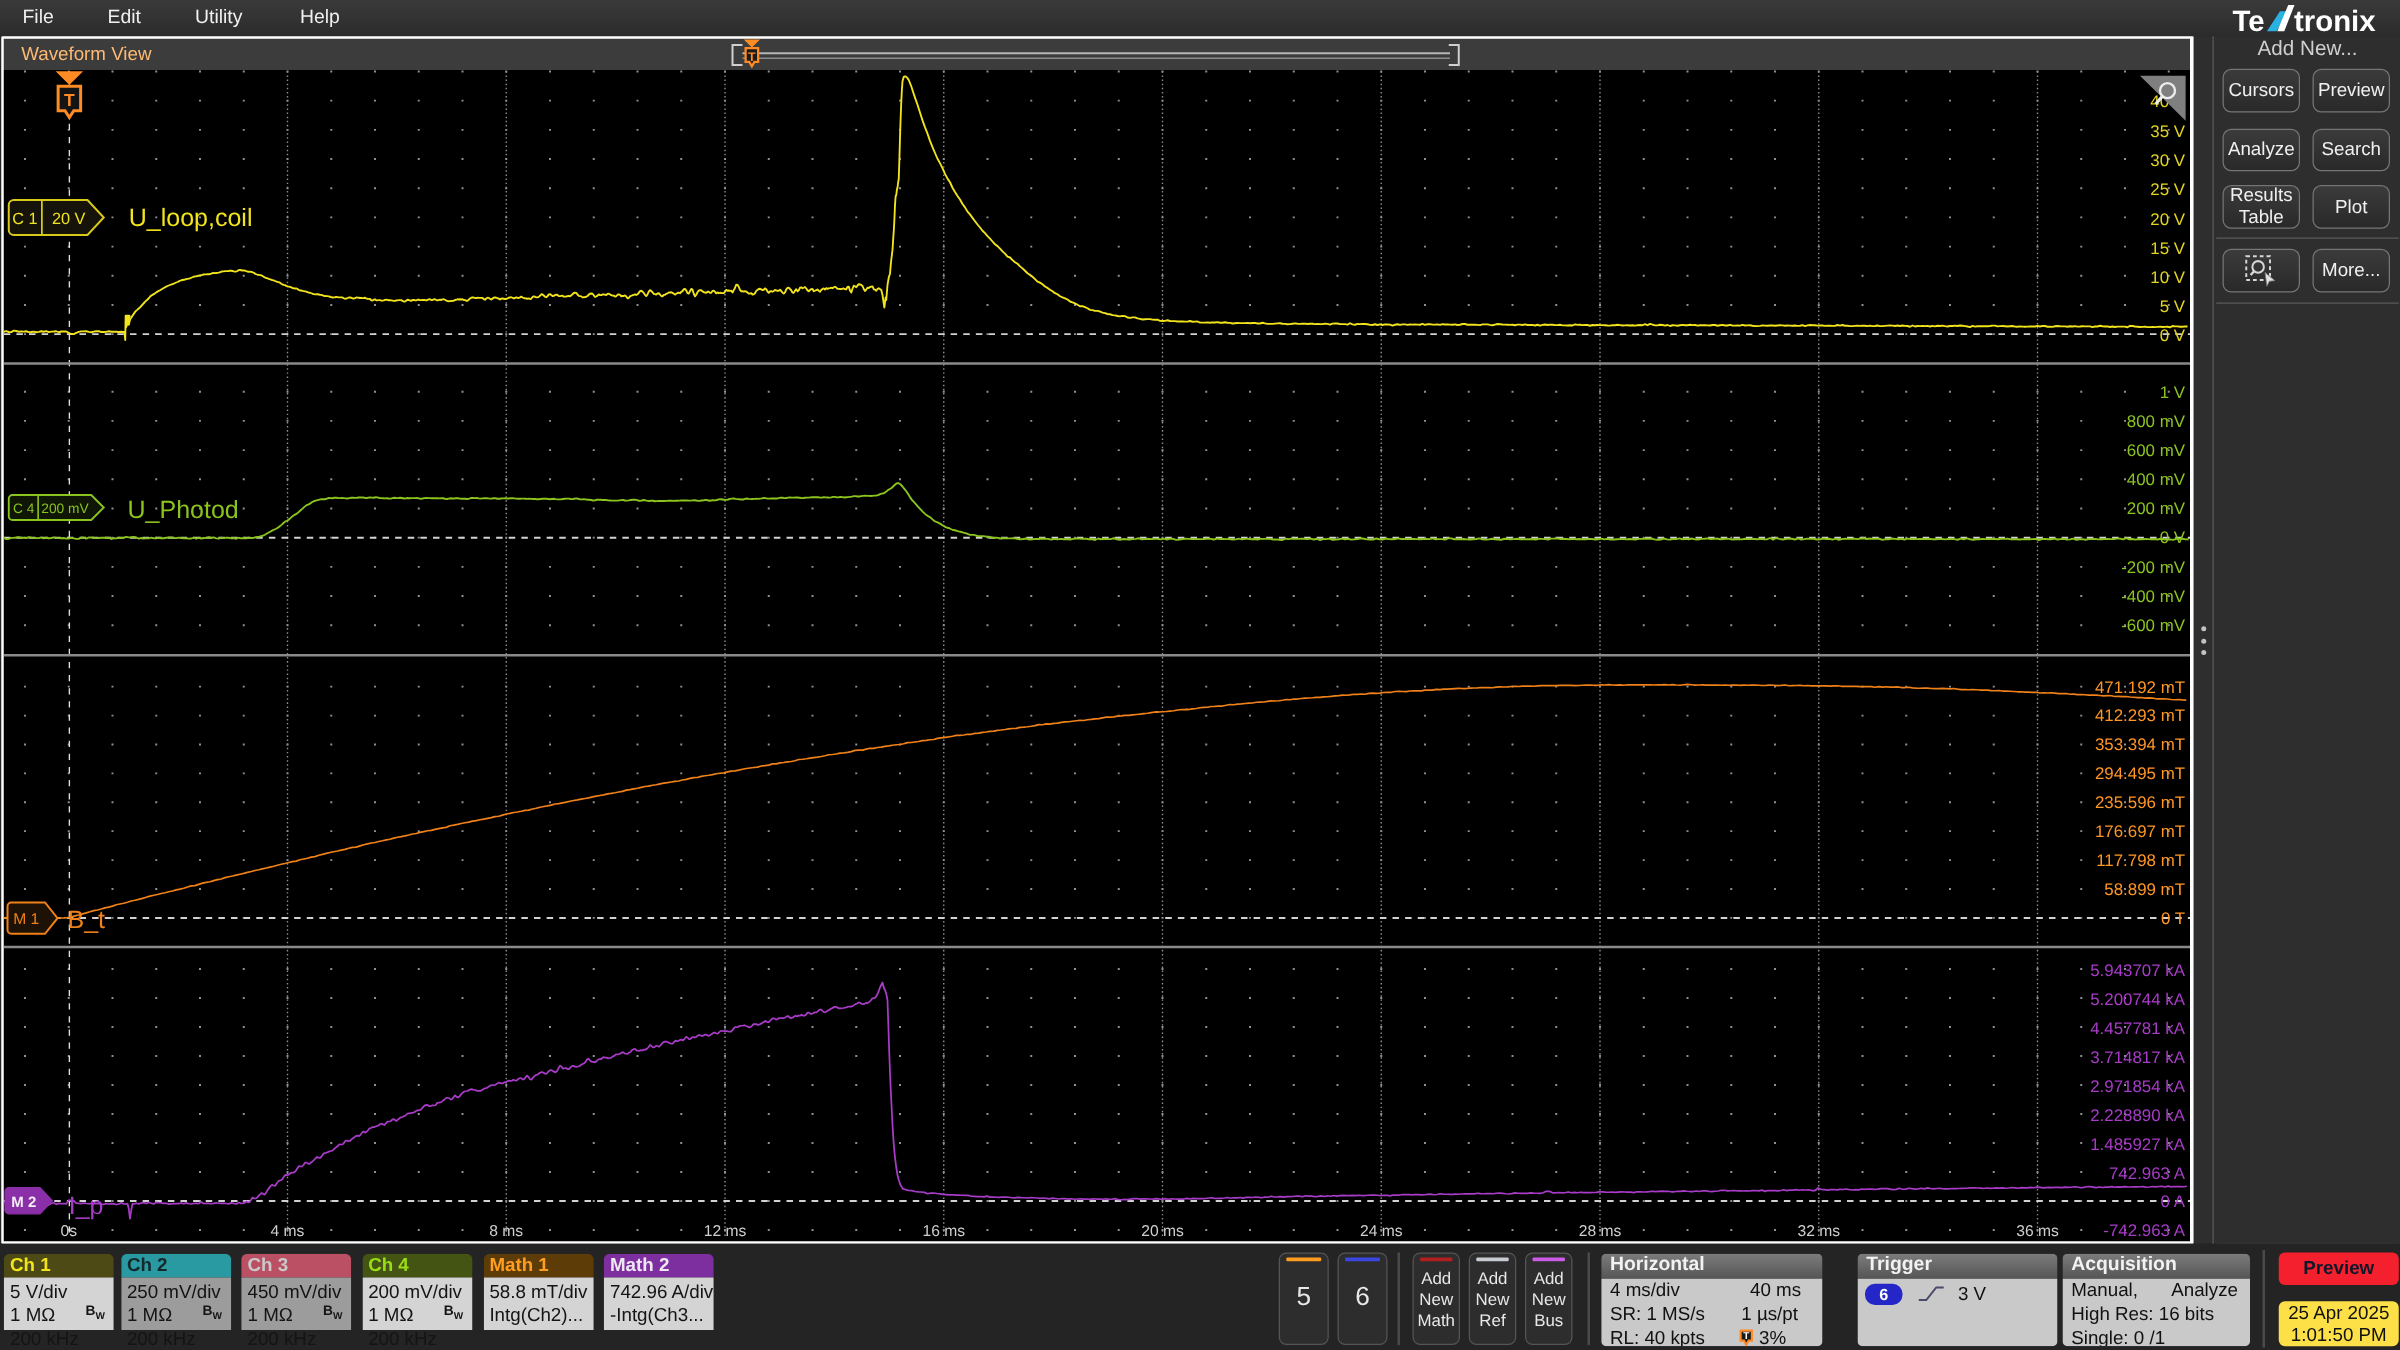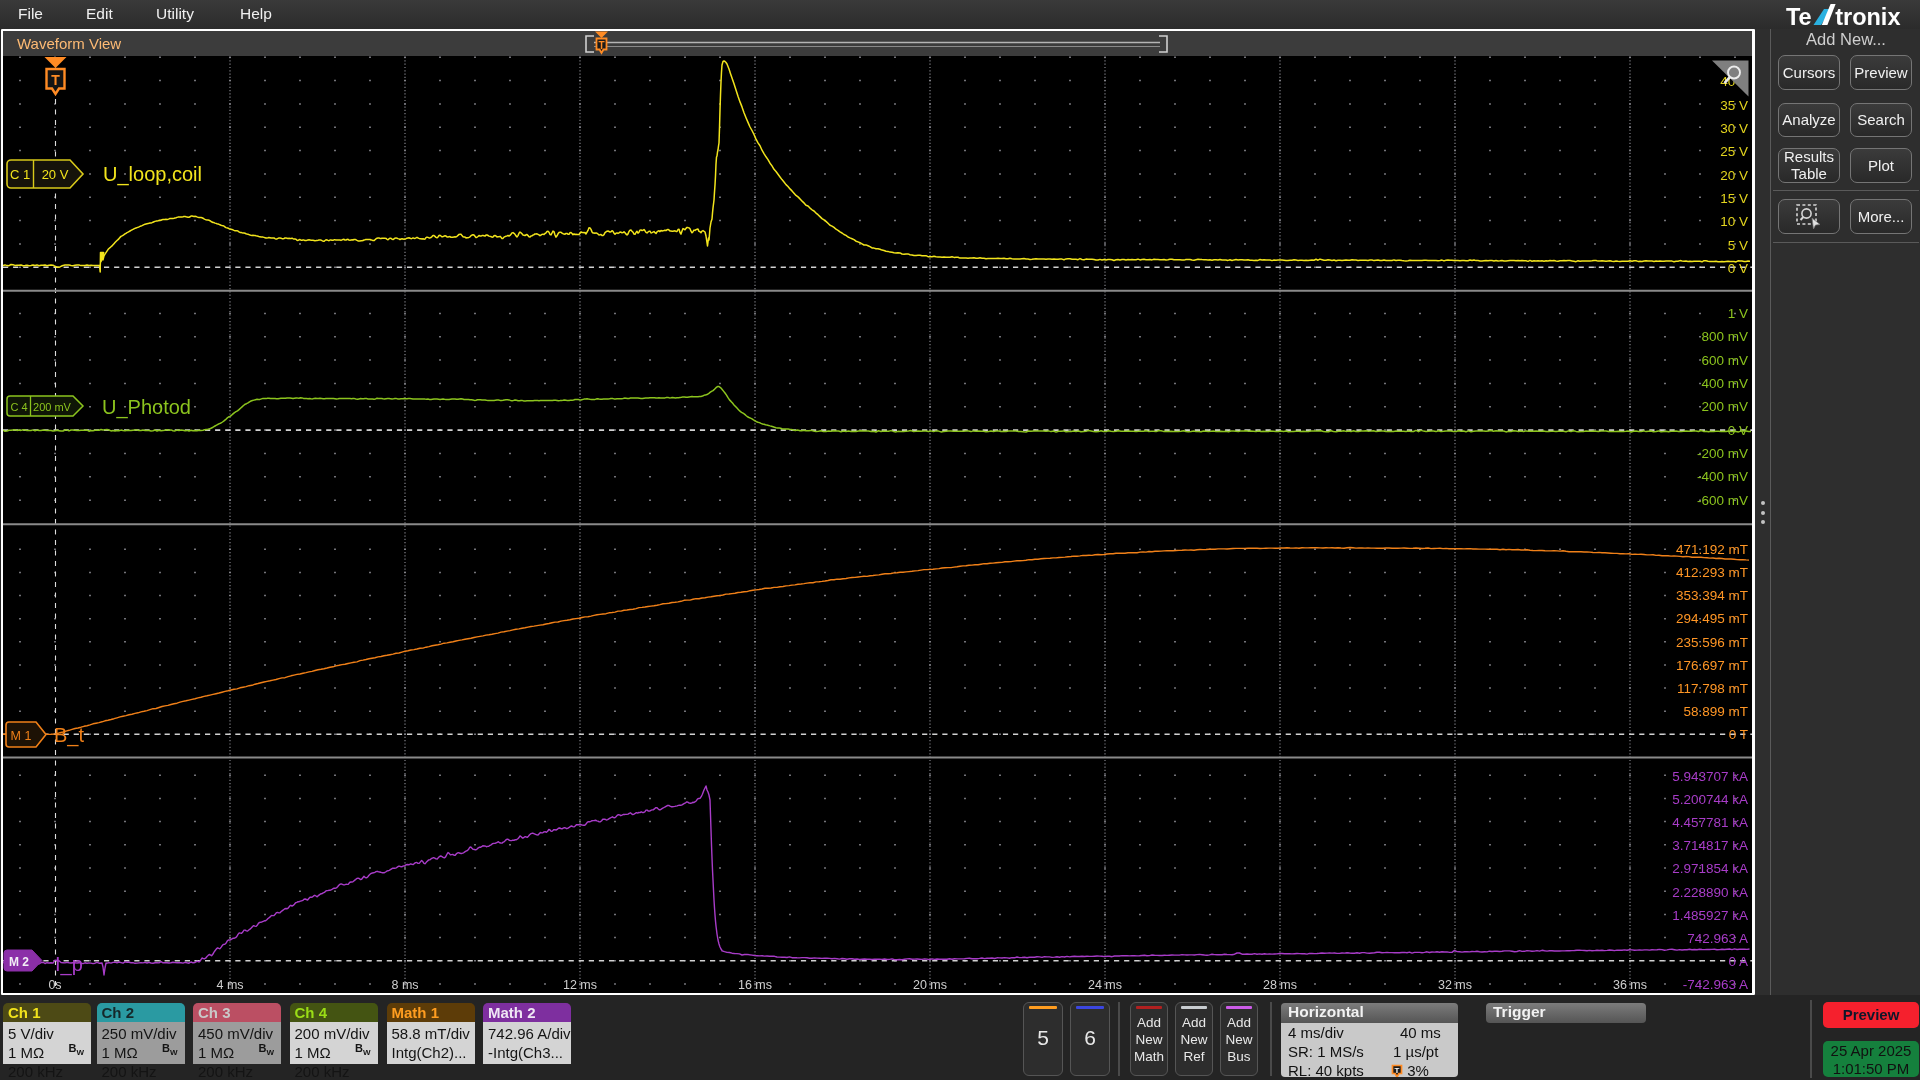--- a/index.html
+++ b/index.html
@@ -28,21 +28,21 @@
 .nbtn { position:absolute; top:7px; height:74px; background:#2d2d2d; border:1px solid #555;
   border-radius:6px; color:#e8e8e8; text-align:center; }
 .nbtn .stripe { position:absolute; left:5px; right:5px; top:3px; height:3px; border-radius:1px; }
 .vsep { position:absolute; top:7px; width:2px; height:74px; background:#4a4a4a; }
 .ipanel { position:absolute; top:8px; border-radius:4px; overflow:hidden; }
 .ipanel .hd { height:20px; background:linear-gradient(#7c7c7c,#555); color:#f2f2f2; font-weight:bold;
   font-size:15.5px; padding:0 0 0 7px; }
 .ipanel .bd { background:#c9c9c9; color:#111; font-size:15px; position:relative; }
 #preview { position:absolute; left:1823px; top:7px; width:96px; height:26px; background:#f5202d;
   border-radius:5px; color:#0f172a; font-weight:bold; font-size:15px; text-align:center; line-height:25px; }
-#datebox { position:absolute; left:1823px; top:46px; width:96px; height:36px; background:#15803d;
+#datebox { position:absolute; left:1823px; top:46px; width:96px; height:36px; background:#fde047;
   border-radius:5px; color:#111; font-size:15px; text-align:center; line-height:18px; padding-top:1px; }
 </style></head>
 <body>
 <div id="menubar" class="abs">
   <span style="left:18px">File</span>
     <span style="left:86px">Edit</span>
   <span style="left:156px">Utility</span>
     <span style="left:240px">Help</span>
 </div>
 
@@ -277,17 +277,31 @@
       SR: 1 MS/s<span style="position:absolute;left:112px">1 µs/pt</span><br>
       RL: 40 kpts<span style="position:absolute;left:110px">
         <svg width="12" height="15" viewBox="0 0 12 15" style="vertical-align:-3px">
           <path d="M1.5 1.5 h9 v8 h-2.7 l-1.8 3.5 l-1.8 -3.5 h-2.7 z" fill="#1a1a1a" stroke="#ff8b24" stroke-width="1.7"></path>
           <text x="6" y="8.6" fill="#fff" font-size="8" font-weight="bold" text-anchor="middle" font-family="Liberation Sans, sans-serif">T</text>
         </svg> 3%</span>
     </div>
   </div>
   <div class="ipanel" style="left:1486px;width:160px">
     <div class="hd">Trigger</div>
+    <div class="bd" style="height:54px;padding:4px 0 0 6px">
+      <span style="display:inline-block;width:30px;height:17px;background:#2426c8;border-radius:8px;color:#fff;text-align:center;font-size:13px;line-height:17px;font-weight:bold">6</span>
+      <svg width="22" height="16" viewBox="0 0 22 16" style="vertical-align:-3px;margin-left:8px">
+        <path d="M1 13 h6 l8 -10 h6" stroke="#4a4a6a" stroke-width="1.6" fill="none"></path>
+      </svg>
+      <span style="margin-left:6px">3 V</span>
+    </div>
+  </div>
+  <div class="ipanel" style="left:1650px;width:150px">
+    <div class="hd">Acquisition</div>
+    <div class="bd" style="height:54px;padding:0 0 0 7px;line-height:19px">
+      Manual,<span style="position:absolute;left:87px">Analyze</span><br>
+      High Res: 16 bits<br>Single: 0 /1
+    </div>
   </div>
   <div class="vsep" style="left:1810px;top:5px;height:78px"></div>
   <div id="preview">Preview</div>
   <div id="datebox">25 Apr 2025<br>1:01:50 PM</div>
 </div>
 
 </body></html>

